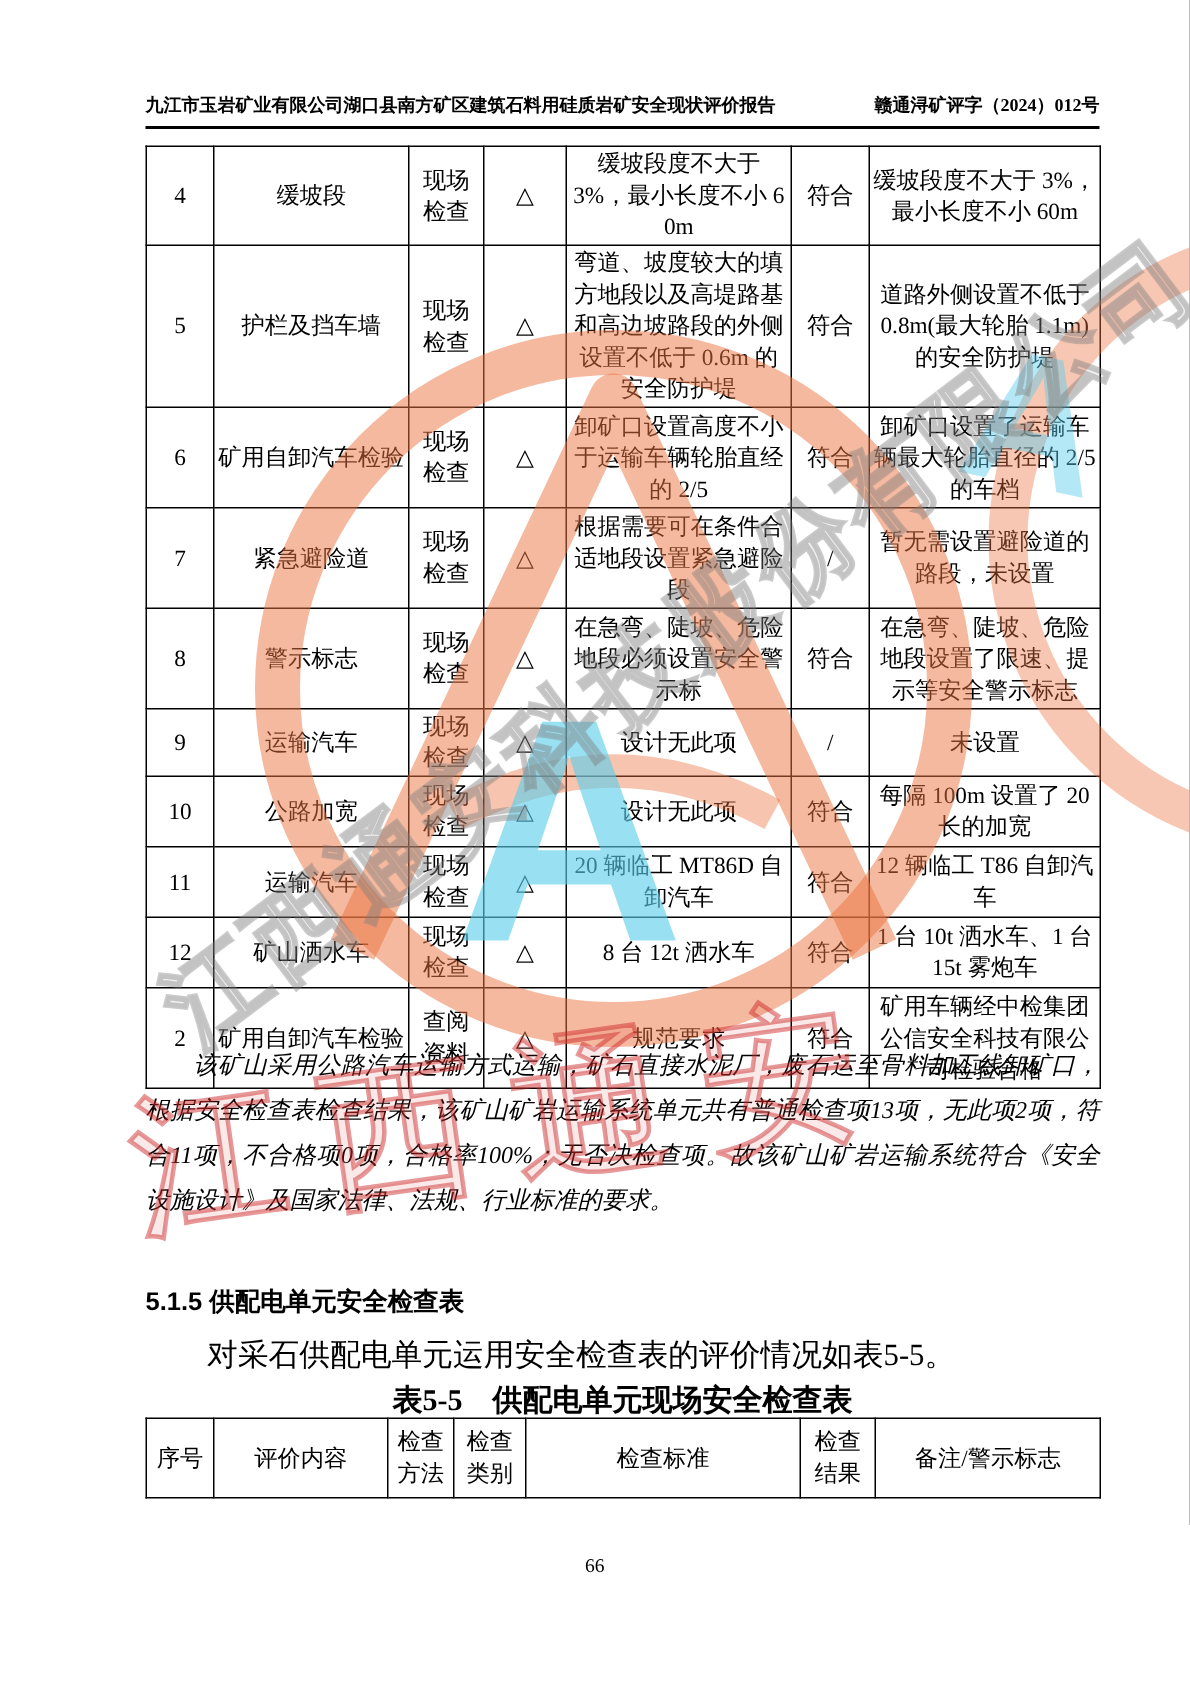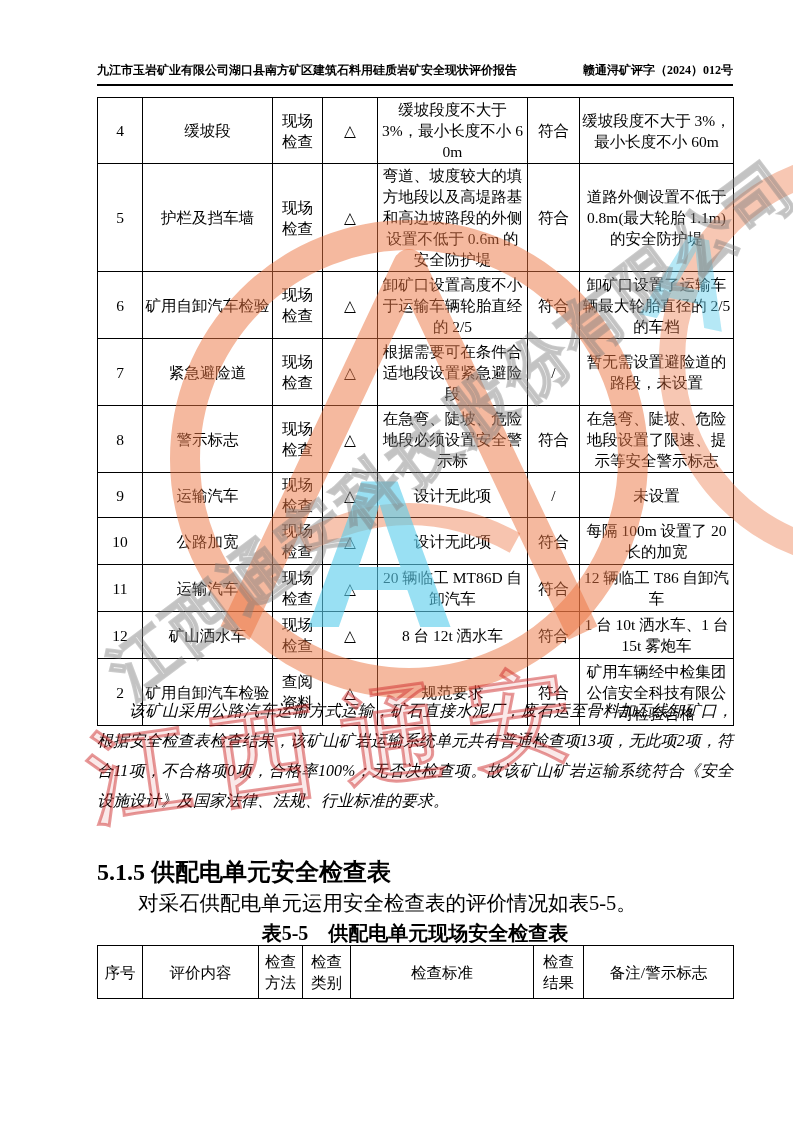--- a/index.html
+++ b/index.html
@@ -23,22 +23,22 @@
   }
   .tbl-main{position:absolute; left:97px; top:97px;}
   .tbl-next{position:absolute; left:97px; top:945px;}
   tr.h46 td{height:46px;} tr.h100 td{height:100px;} tr.h64 td{height:64px;}
   tr.h42 td{height:42px;} tr.h44 td{height:44px;} tr.h50 td{height:50px;}
   
   .para{
     position:absolute; left:97px; top:696px; width:636px;
     font-size:16px; line-height:30px; text-align:justify; text-indent:2em;font-style:italic;
   }
-  .sec-heading{position:absolute; left:97px; top:856px; font-size:24px; font-weight:bold;
-    font-family:Liberation Serif, serif;}
+  .sec-heading{position:absolute; left:97px; top:856px; font-size:17px; font-weight:bold;
+    font-family:Liberation Sans, sans-serif;}
   .sec-intro{position:absolute; left:97px; top:889px; width:636px; font-size:20.5px; text-indent:2em;}
   .tbl-caption{position:absolute; left:97px; top:920px; width:636px; text-align:center;
     font-size:20px; font-weight:bold;}
   .page-num{position:absolute; left:0; top:1036px; width:100%; text-align:center; font-size:13px;}
   
   .wm{position:absolute; inset:0; pointer-events:none; z-index:5;}
   .wm *{position:absolute;}
   .wm-gray{
     left:118px; top:636px; width:940px; transform:rotate(-37deg); transform-origin:0 50%;
     font-size:66px; letter-spacing:4px; font-weight:bold; white-space:nowrap;
@@ -196,20 +196,21 @@
         <td>评价内容</td>
         <td>检查方法</td>
         <td>检查类别</td>
         <td>检查标准</td>
         <td>检查结果</td>
         <td>备注/警示标志</td>
       </tr>
     </tbody>
   </table>
 
+  <div class="page-num">66</div>
 
   <div class="wm">
     <svg style="left:163px; top:213px;" width="492" height="492" viewBox="0 0 492 492">
       <circle cx="246" cy="246" r="224" fill="none" stroke="rgba(236,115,64,0.50)" stroke-width="30"></circle>
       <path d="M 72 420 L 246 52 L 420 420" fill="none" stroke="rgba(236,115,64,0.50)" stroke-width="32" stroke-linejoin="round"></path>
       <path d="M 140 330 Q 246 272 352 330" fill="none" stroke="rgba(236,115,64,0.42)" stroke-width="22"></path>
     </svg>
     <svg style="left:648px; top:140px;" width="440" height="440" viewBox="0 0 440 440">
       <circle cx="220" cy="220" r="196" fill="none" stroke="rgba(236,115,64,0.40)" stroke-width="26"></circle>
     </svg>

